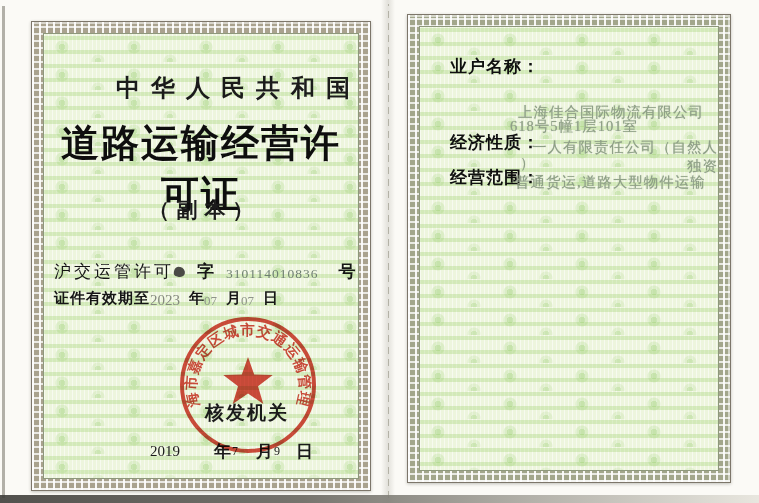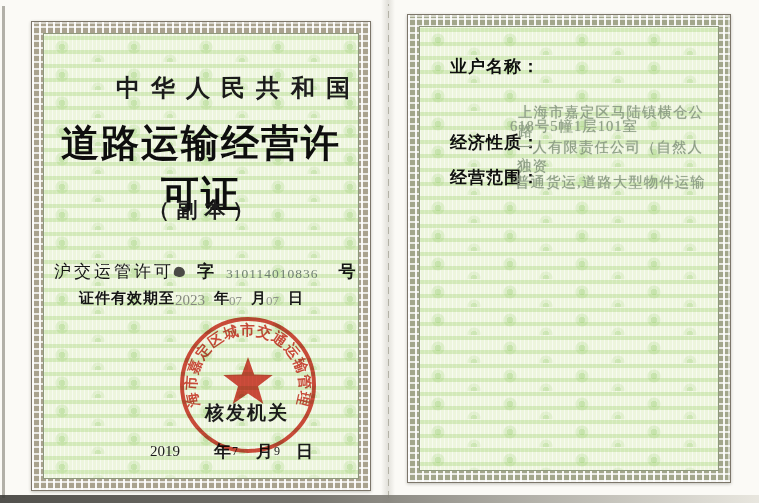--- a/index.html
+++ b/index.html
@@ -20,21 +20,21 @@
   .frame{
     position:absolute;box-sizing:border-box;padding:11px;
     border:1px solid #7d766a;
     background-color:#a9a28e;
     background-image:
       repeating-linear-gradient(90deg, rgba(255,255,255,.9) 0 2px, rgba(255,255,255,0) 2px 7px),
       repeating-linear-gradient(0deg, rgba(255,255,255,.75) 0 2px, rgba(255,255,255,0) 2px 7px);
     box-shadow: inset 0 0 0 2px rgba(255,255,255,.55), 0 1px 3px rgba(60,58,50,.3);
   }
   .frame-left{left:31px;top:21px;width:340px;height:470px;}
-  .frame-right{left:407px;top:14px;width:324px;height:469px;background-color:#a2a68b;}
+  .frame-right{left:407px;top:14px;width:324px;height:469px;background-color:#a2a68b;text-align:right;}
 
   
   .green-paper{
     position:relative;width:100%;height:100%;box-sizing:border-box;
     border:1px solid #8e987c;
     background-color:#edf5dd;
     background-image:
       radial-gradient(circle at 18px 13px, rgba(140,200,95,.40) 0 3px, rgba(140,200,95,.18) 3px 6px, rgba(0,0,0,0) 7px),
       radial-gradient(circle at 54px 27px, rgba(140,200,95,.34) 0 3px, rgba(140,200,95,.14) 3px 6px, rgba(0,0,0,0) 7px),
       repeating-linear-gradient(0deg, rgba(0,0,0,0) 0 4px, rgba(150,205,100,.30) 4px 8px, rgba(0,0,0,0) 8px 14px),
@@ -51,21 +51,21 @@
     font-weight:700;font-size:21px;letter-spacing:7px;text-indent:7px;color:#1b1b1b;}
 
   .lic{position:absolute;top:226px;left:10px;display:flex;align-items:baseline;color:#151515;}
   .lic .pfx{font-family:"Liberation Sans",sans-serif;font-weight:400;font-size:17px;letter-spacing:3px;}
   .blot{width:11px;height:10px;background:#4a4a46;border-radius:45% 55% 50% 40%;
     margin:0 2px 0 0;align-self:center;transform:rotate(12deg);}
   .lic .zi{font-family:"Liberation Sans",sans-serif;font-weight:700;font-size:17px;margin-left:10px;}
   .lic .num{font-size:13.5px;color:#6e7f70;letter-spacing:1px;margin-left:12px;transform:translateY(1px);}
   .lic .hao{font-family:"Liberation Sans",sans-serif;font-weight:700;font-size:17px;margin-left:20px;}
 
-  .val{position:absolute;top:255px;left:10px;display:flex;align-items:baseline;color:#151515;padding-left:25px;}
+  .val{position:absolute;top:255px;left:10px;display:flex;align-items:baseline;color:#151515;}
   .val .vlabel{font-family:"Liberation Sans",sans-serif;font-weight:700;font-size:15px;letter-spacing:1px;}
   .val .vyear{font-size:15px;color:#85897e;transform:translateY(2px);}
   .val .vunit{font-family:"Liberation Sans",sans-serif;font-weight:700;font-size:15px;margin-left:9px;}
   .val .vnum{font-size:13px;color:#8f948a;margin-left:0;transform:translateY(2px);}
 
   .issuer{position:absolute;left:161px;top:366px;font-family:"Liberation Sans",sans-serif;
     font-weight:700;font-size:19px;letter-spacing:2px;color:#1a1a1a;}
 
   .date-row span{position:absolute;color:#1a1a1a;}
   .d-gray{font-size:15px;color:#85897e;}
@@ -137,21 +137,21 @@
       </div>
 
     </div>
   </div>
 
   <div class="frame frame-right">
     <div class="green-paper">
 
       <span class="r-label" style="top:28px;">业户名称：</span>
 
-      <span class="r-val" style="left:98px;top:76px;">上海市嘉定区马陆镇横仓公路</span>
+      <span class="r-val" style="left:98px;top:76px;">上海佳合国际物流有限公司</span>
       <span class="r-val" style="left:90px;top:90px;">618号5幢1层101室</span>
 
       <span class="r-label" style="top:104px;">经济性质：</span>
       <span class="r-val" style="left:97px;top:111px;">一人有限责任公司（自然人独资</span>
       <span class="r-val" style="left:100px;top:127px;">）</span>
 
       <span class="r-label" style="top:139px;">经营范围：</span>
       <span class="r-val" style="left:95px;top:146px;">普通货运,道路大型物件运输</span>
 
     </div>

